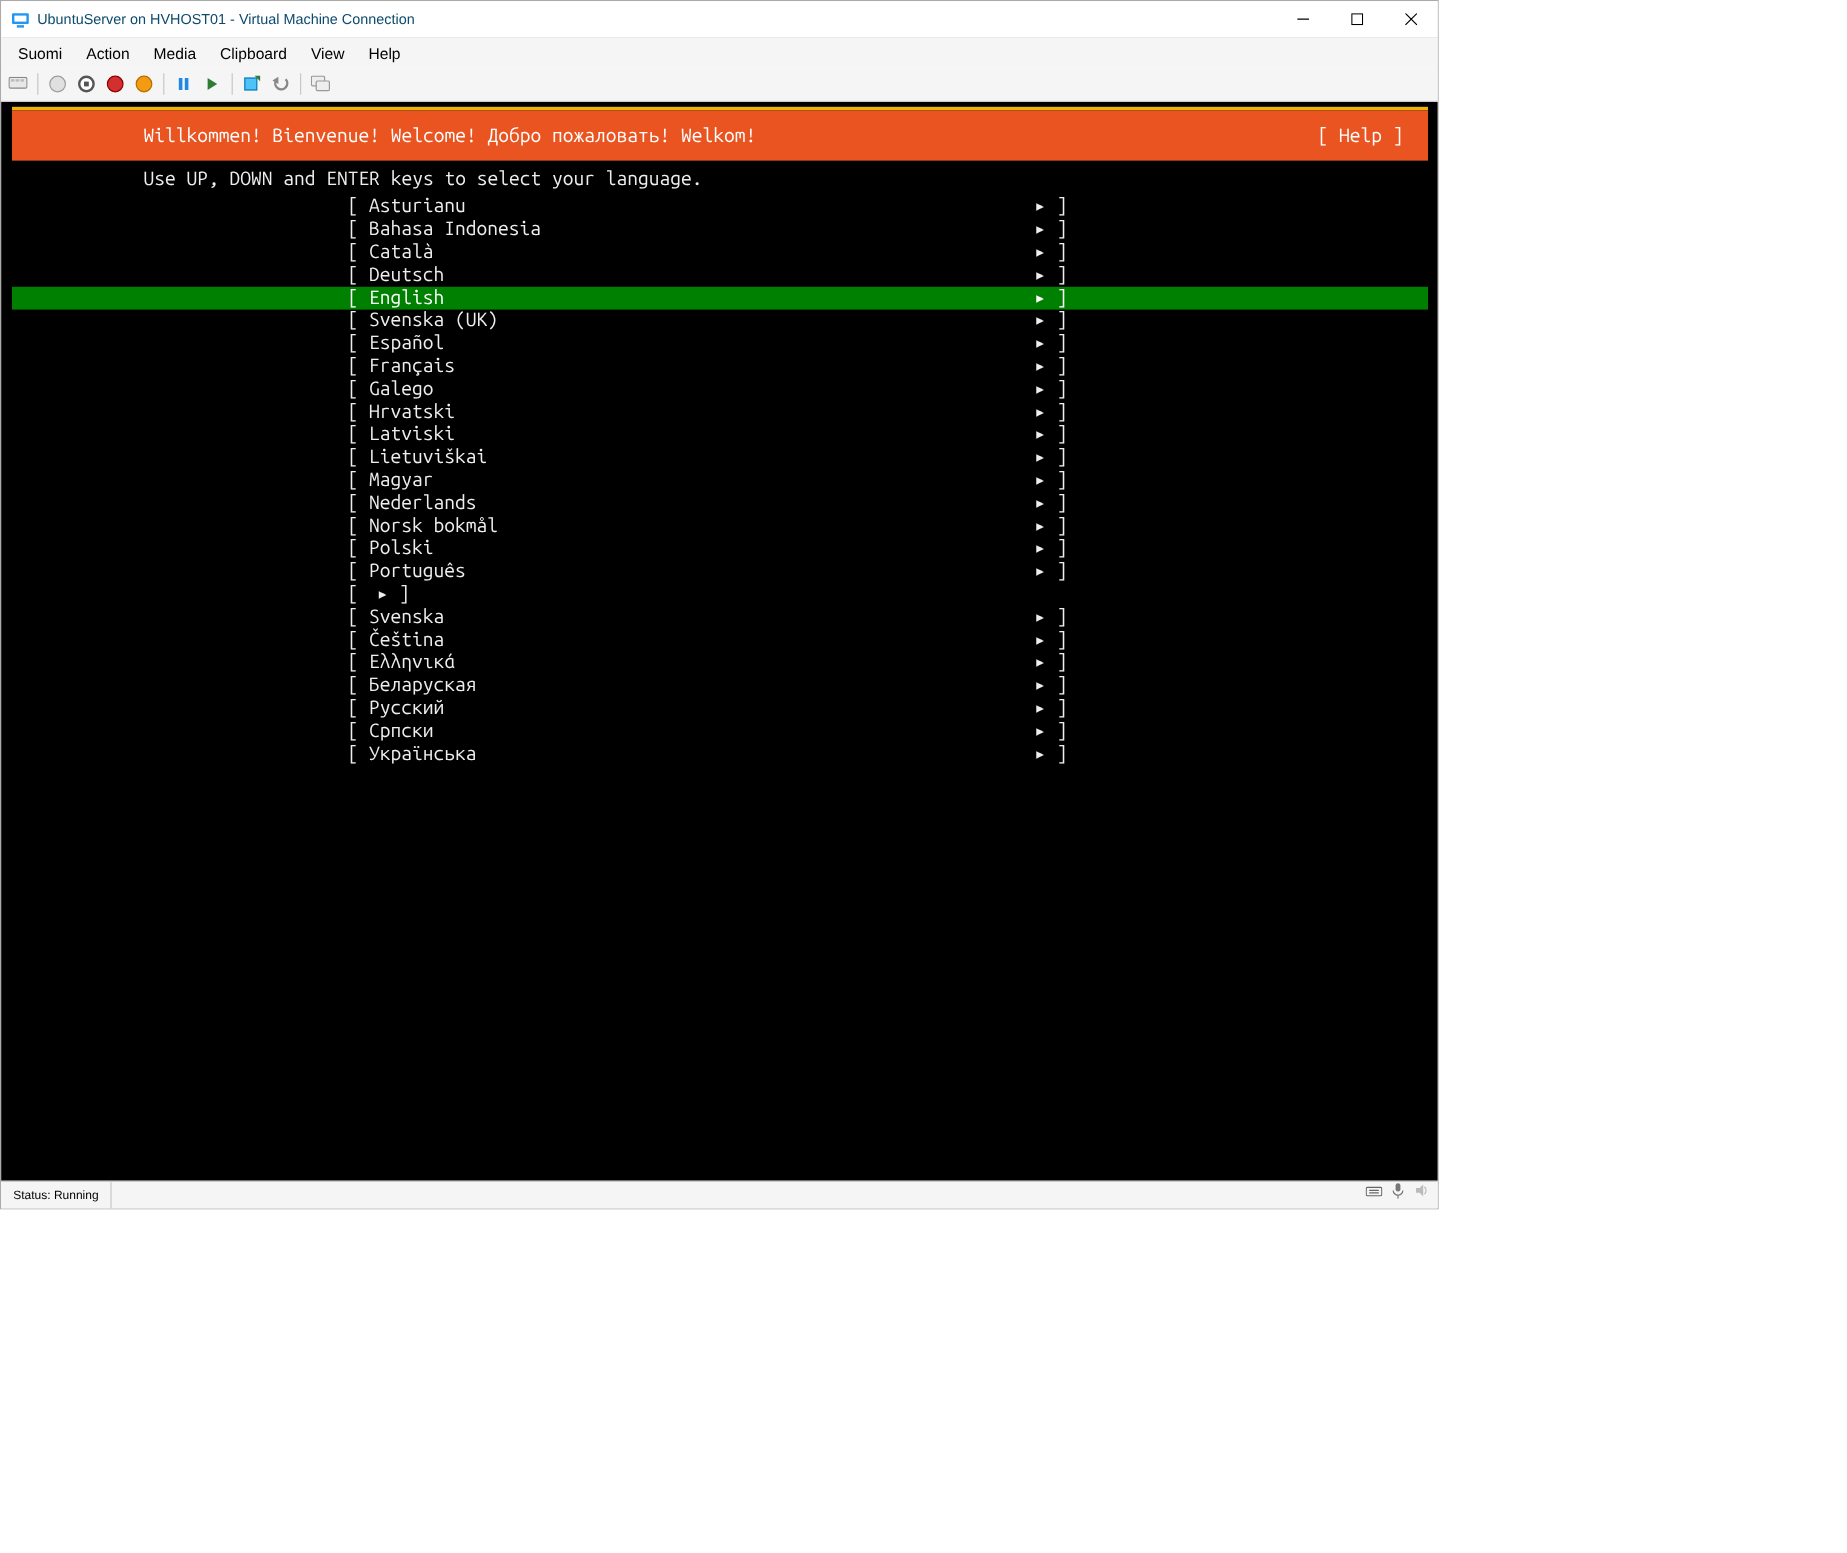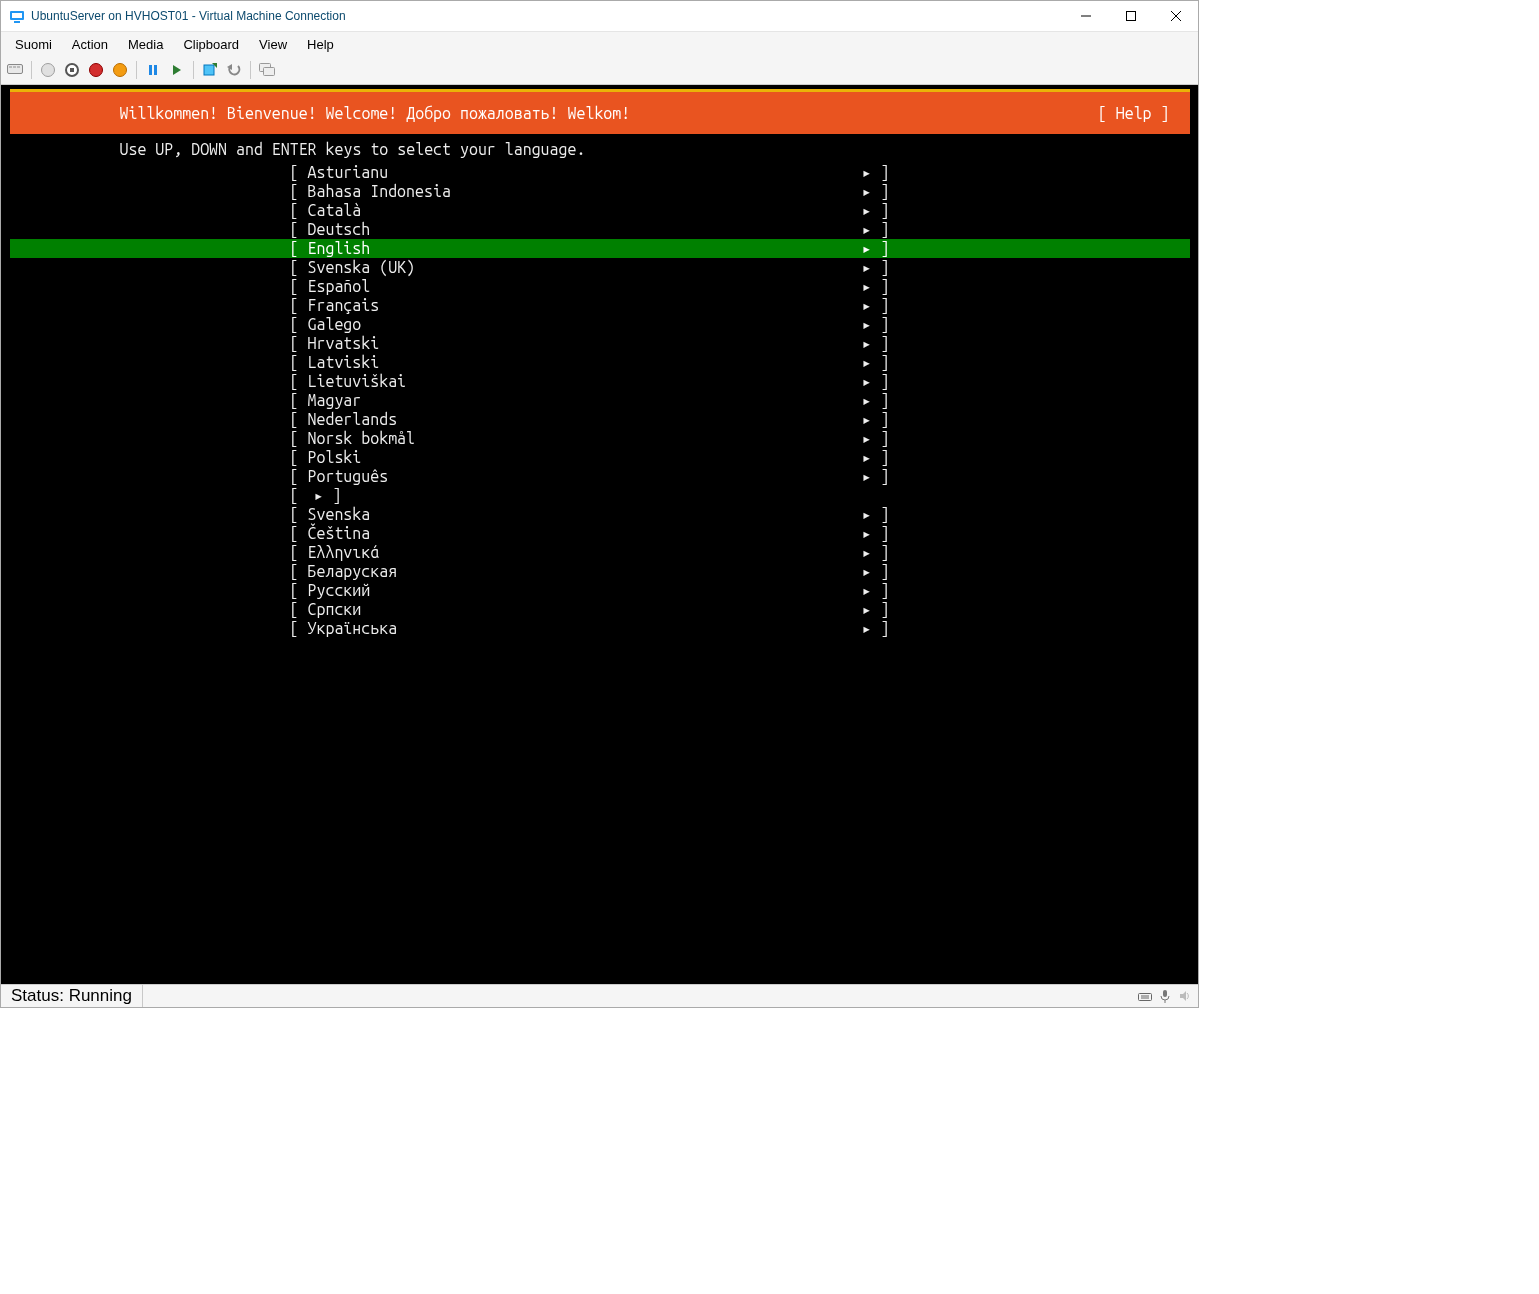--- a/index.html
+++ b/index.html
@@ -151,22 +151,22 @@
   .lang-row.selected {
     background: #008000;
     color: #fff;
   }
   
   .statusbar {
     height: 22px;
     background: #f5f5f5;
     border-top: 1px solid #ccc;
     display: flex;
-    align-items: center;
-    font-size: 17px;
+    align-items: flex-start;
+    font-size: 10px;
   }
   .status-left {
     padding: 0 10px;
     border-right: 1px solid #c8c8c8;
     height: 100%;
     display: flex; align-items: center;
   }
   .status-right {
     margin-left: auto;
     padding: 0 6px;

